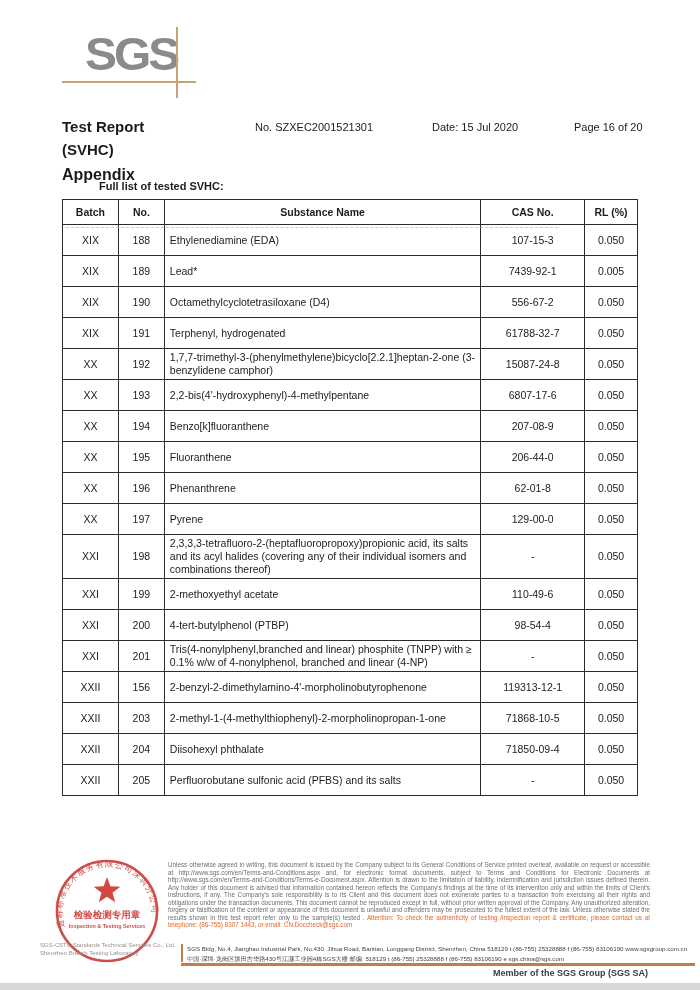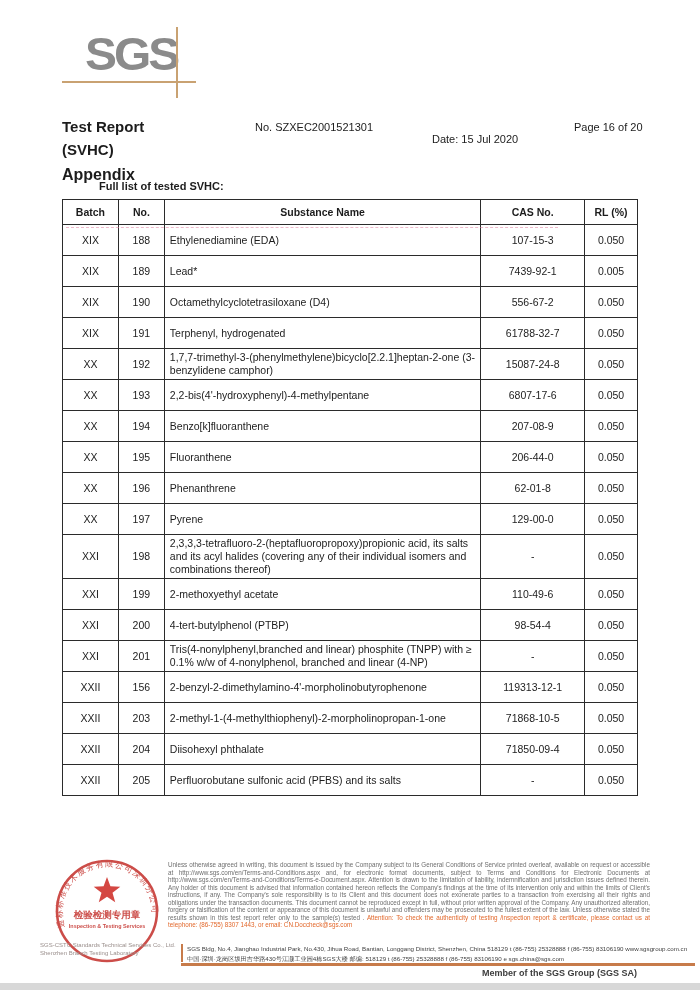--- a/index.html
+++ b/index.html
@@ -7,21 +7,21 @@
         font-family:"Liberation Sans", sans-serif;color:#1c1c1c;}
 
   
   .logo-text{position:absolute;left:86px;top:26px;font-size:47px;font-weight:bold;
              color:#8b8b8b;letter-spacing:-3px;transform:scaleX(1.02);}
   .cross-h{position:absolute;left:62px;top:81px;width:134px;height:2px;background:#c9a272;}
   .cross-v{position:absolute;left:176px;top:27px;width:2px;height:71px;background:#c9a272;}
 
   .title{position:absolute;left:62px;top:118px;font-size:15px;font-weight:bold;}
   .report-no{position:absolute;left:255px;top:121px;font-size:11px;}
-  .date{position:absolute;left:432px;top:121px;font-size:11px;margin-top:12px;}
+  .date{position:absolute;left:432px;top:121px;font-size:11px;}
   .page-no{position:absolute;left:558px;top:121px;font-size:11px;padding-left:16px;}
   .subtitle{position:absolute;left:62px;top:141px;font-size:15px;font-weight:bold;}
   .appendix{position:absolute;left:62px;top:166px;font-size:16px;font-weight:bold;}
   .list-heading{position:absolute;left:62px;top:180px;font-size:11px;font-weight:bold;margin-left:37px;}
 
   
   .svhc-table{position:absolute;left:62px;top:199px;width:576px;border-collapse:collapse;
               font-size:10.5px;line-height:13px;color:#1c1c1c;}
   .svhc-table th,.svhc-table td{border:1px solid #2b2b2b;padding:2px 3px;}
   .svhc-table th{font-weight:bold;text-align:center;height:20px;}
@@ -34,21 +34,21 @@
   
   .legal{position:absolute;left:168px;top:861px;width:482px;font-size:6.3px;
          line-height:7.5px;color:#6e6e6e;text-align:justify;}
   .attention{color:#e2672a;}
   .company-block{position:absolute;left:40px;top:941px;width:140px;font-size:6px;
                  line-height:8px;color:#9a8f8c;}
   .divider-v{position:absolute;left:181px;top:944px;width:2px;height:18px;background:#c77b4a;}
   .address-block{position:absolute;left:187px;top:944px;width:470px;font-size:6.2px;
                  line-height:9.5px;color:#3f3f3f;white-space:nowrap;}
   .footer-line{position:absolute;left:181px;top:963px;width:514px;height:2.5px;background:#c77b4a;}
-  .member-line{position:absolute;right:63px;top:968px;font-size:9px;font-weight:bold;color:#3c3c3c;}
+  .member-line{position:absolute;right:52px;top:968px;font-size:9px;font-weight:bold;color:#3c3c3c;}
   .bottom-strip{position:absolute;left:0;top:983px;width:700px;height:7px;background:#d8d8d8;}
 
   .stamp{position:absolute;left:50px;top:850px;width:114px;height:120px;opacity:0.88;}
 </style>
 </head>
 <body>
 
 <div class="page">
 
   <div class="logo-text">SGS</div>

